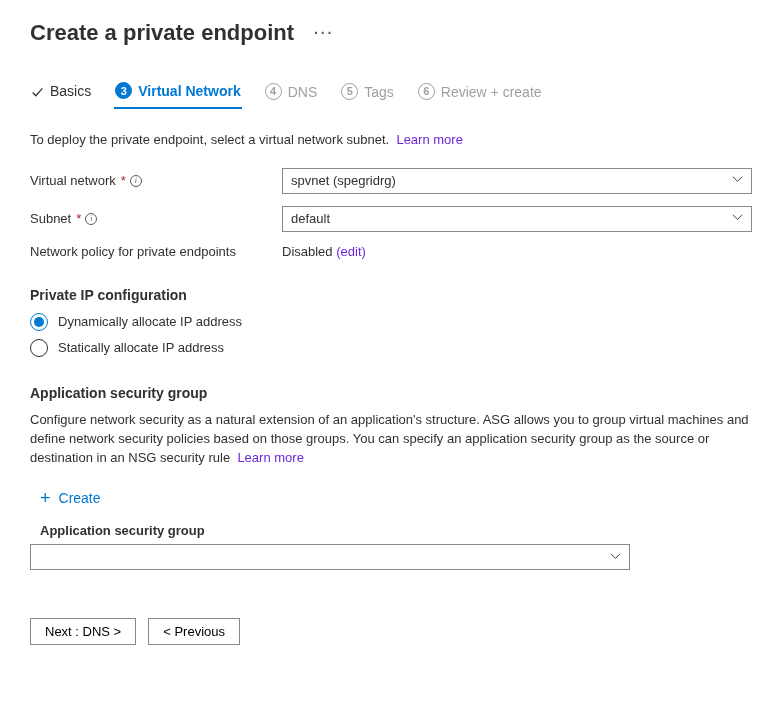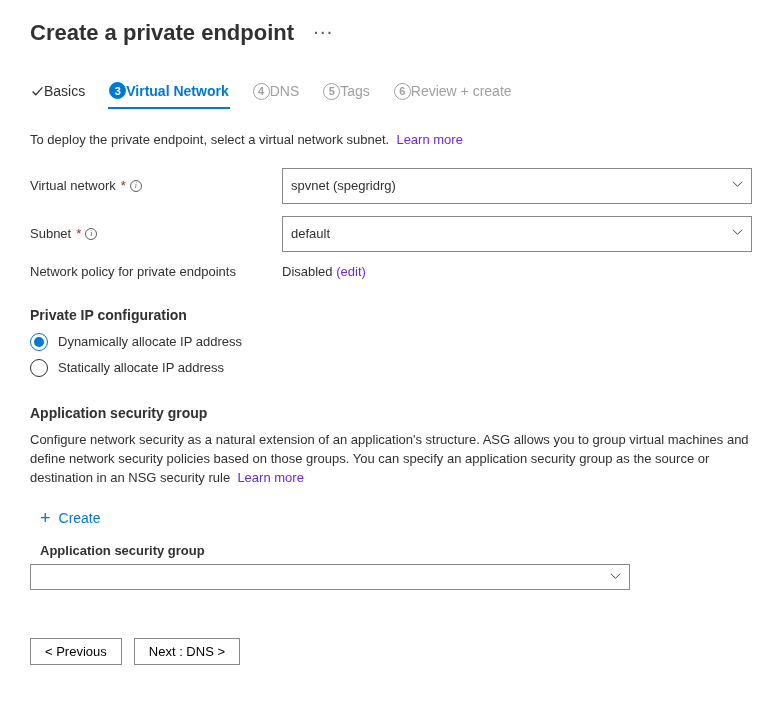--- a/index.html
+++ b/index.html
@@ -22,21 +22,22 @@
     .more-icon { color: #605e5c; font-size: 14px; letter-spacing: 2px; cursor: pointer; }
     .tabs {
       display: flex;
       gap: 22px;
       border-bottom: 1px solid transparent;
       margin-bottom: 22px;
       align-items: center;
     }
     .tab {
       display: flex;
-      align-items: center;
+      align-items: flex-end;
+      gap: 6px;
       padding: 6px 1px 8px 1px;
       color: #323130;
       cursor: pointer;
       font-size: 14px;
     }
     .tab .check {
       width: 13px; height: 13px;
       display: inline-flex; align-items:center; justify-content:center;
     }
     .tab.done .check svg { stroke: #323130; }
@@ -102,21 +103,21 @@
       color: #605e5c;
       font-style: italic;
       font-family: Georgia, serif;
       cursor: pointer;
     }
     .select-box {
       flex: 1;
       max-width: 470px;
       border: 1px solid #8a8886;
       padding: 5px 8px;
-      height: 36px;
+      height: 26px;
       display: flex;
       align-items: center;
       justify-content: space-between;
       font-size: 13px;
       cursor: pointer;
       background: #fff;
     }
     .select-box .chevron { color: #323130; }
     .field-value { font-size: 13px; }
     .section-block { margin-bottom: 28px; }
@@ -296,15 +297,15 @@
   <div class="asg-select">
     <span class="chevron">
       <svg width="11" height="11" viewBox="0 0 12 12" fill="none" stroke="currentColor" stroke-width="1">
           <polyline points="1,3 6,8 11,3"></polyline>
         </svg>
     </span>
   </div>
 </div>
 
 <div class="footer">
+  <button class="btn">Next : DNS &gt;</button>
   <button class="btn">&lt; Previous</button>
-  <button class="btn">Next : DNS &gt;</button>
 </div>
 
 </body></html>

